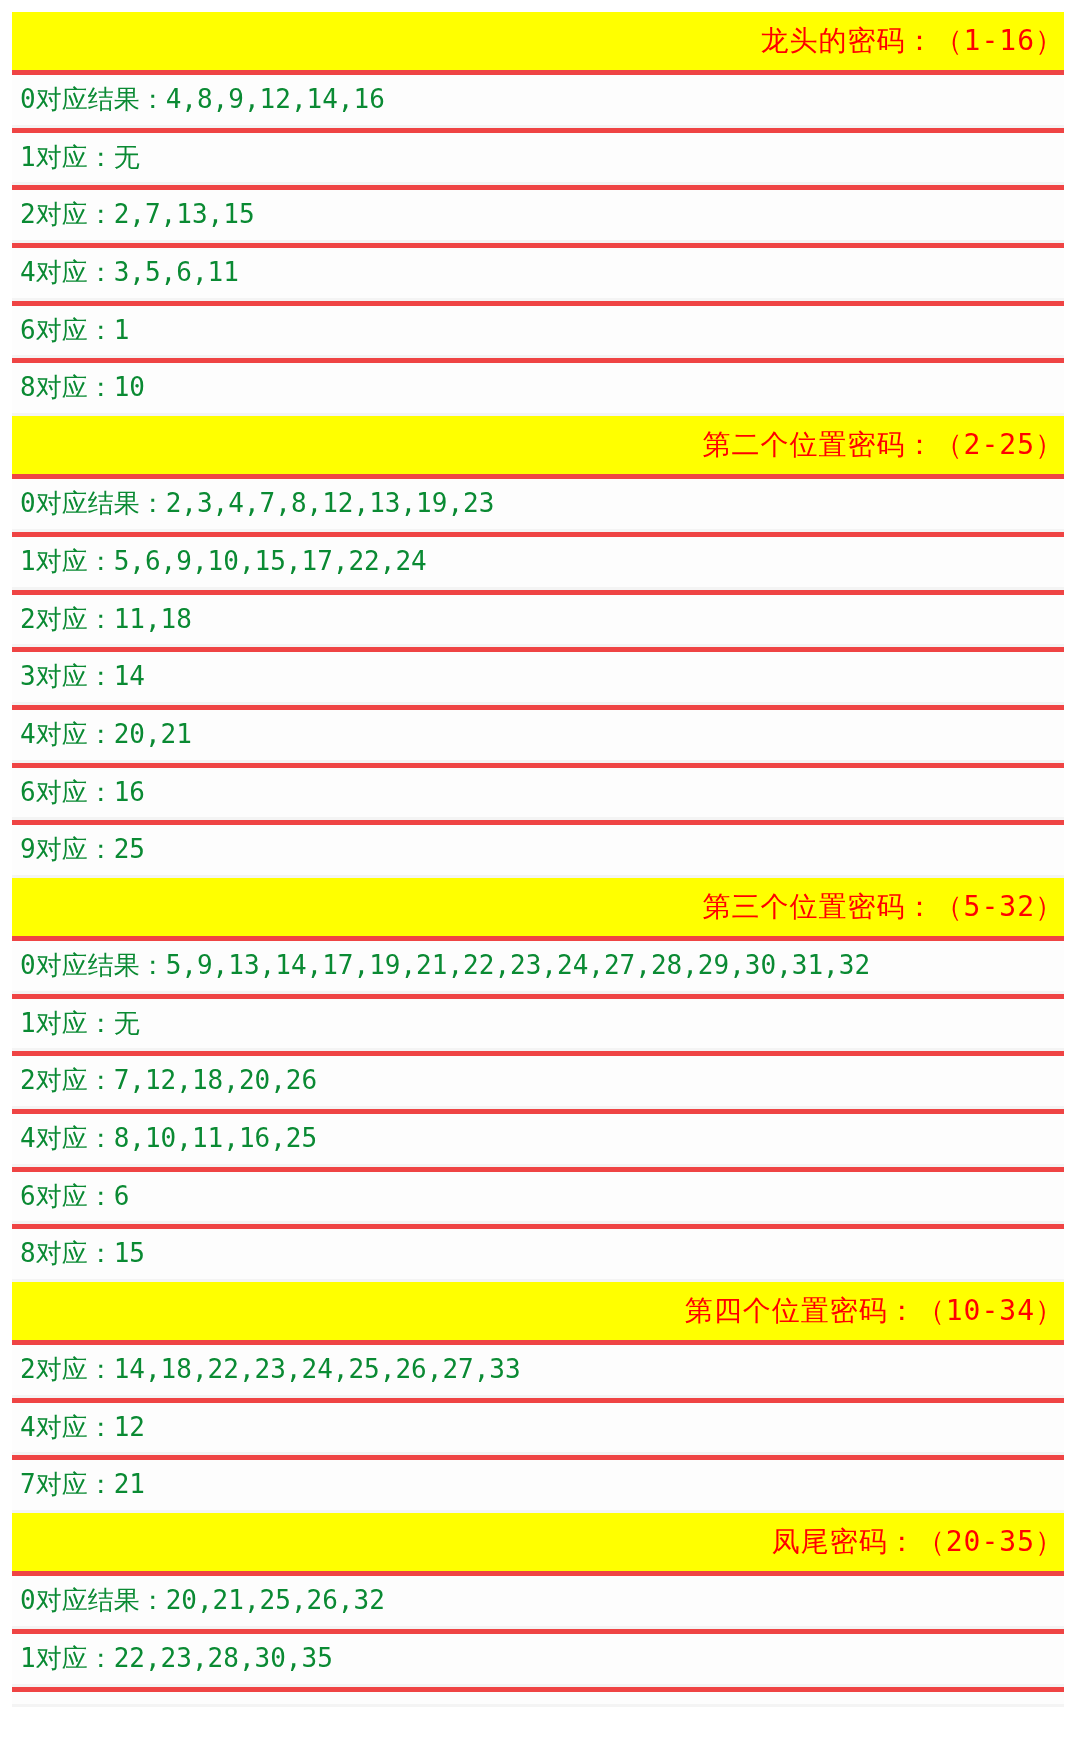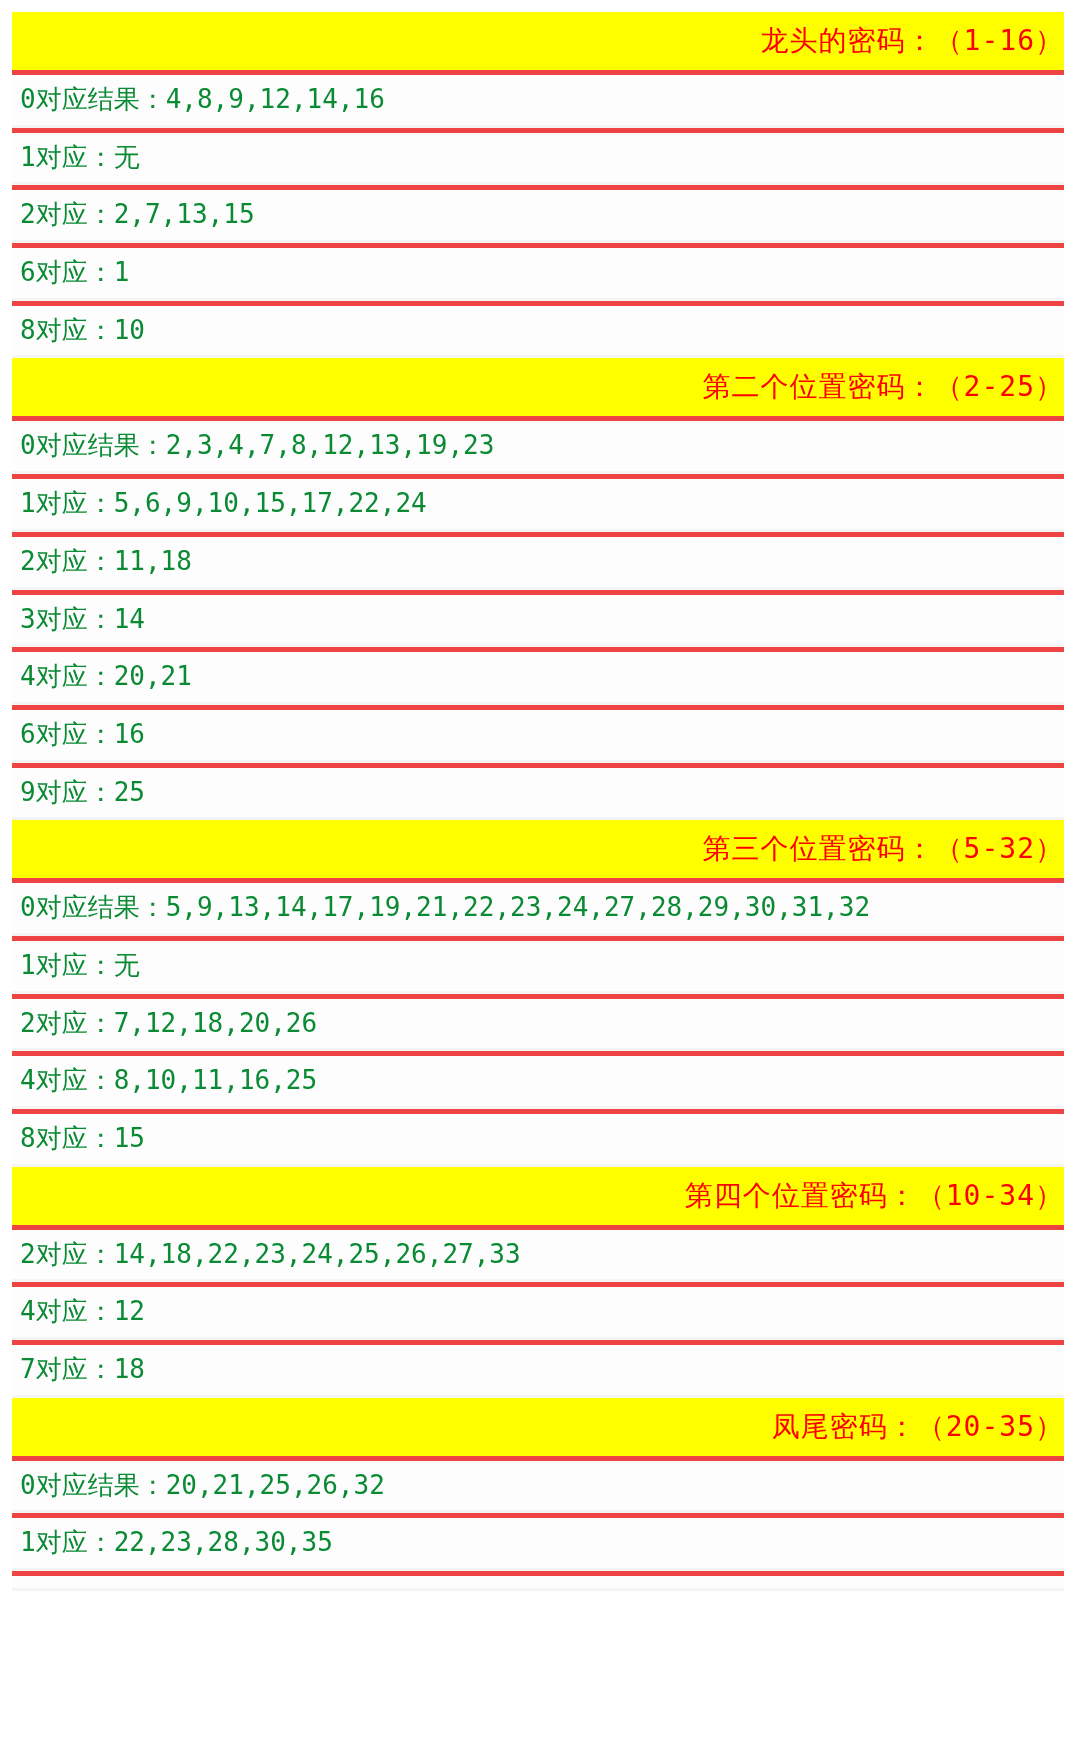--- a/index.html
+++ b/index.html
@@ -42,46 +42,48 @@
   </style>
 </head>
 <body>
 
 <div class="container" id="root">
     <div class="section">
       <div class="section-header">龙头的密码：（1-16）</div>
       <div class="row"><span class="key">0对应结果：</span><span class="val">4,8,9,12,14,16</span></div>
       <div class="row"><span class="key">1对应：</span><span class="val">无</span></div>
       <div class="row"><span class="key">2对应：</span><span class="val">2,7,13,15</span></div>
+      <div class="row"><span class="key">4对应：</span><span class="val">3,5,6,11</span></div>
       <div class="row"><span class="key">6对应：</span><span class="val">1</span></div>
       <div class="row"><span class="key">8对应：</span><span class="val">10</span></div>
     </div>
     <div class="section">
       <div class="section-header">第二个位置密码：（2-25）</div>
       <div class="row"><span class="key">0对应结果：</span><span class="val">2,3,4,7,8,12,13,19,23</span></div>
       <div class="row"><span class="key">1对应：</span><span class="val">5,6,9,10,15,17,22,24</span></div>
       <div class="row"><span class="key">2对应：</span><span class="val">11,18</span></div>
       <div class="row"><span class="key">3对应：</span><span class="val">14</span></div>
       <div class="row"><span class="key">4对应：</span><span class="val">20,21</span></div>
       <div class="row"><span class="key">6对应：</span><span class="val">16</span></div>
       <div class="row"><span class="key">9对应：</span><span class="val">25</span></div>
     </div>
     <div class="section">
       <div class="section-header">第三个位置密码：（5-32）</div>
       <div class="row"><span class="key">0对应结果：</span><span class="val">5,9,13,14,17,19,21,22,23,24,27,28,29,30,31,32</span></div>
       <div class="row"><span class="key">1对应：</span><span class="val">无</span></div>
       <div class="row"><span class="key">2对应：</span><span class="val">7,12,18,20,26</span></div>
       <div class="row"><span class="key">4对应：</span><span class="val">8,10,11,16,25</span></div>
+      <div class="row"><span class="key">6对应：</span><span class="val">6</span></div>
       <div class="row"><span class="key">8对应：</span><span class="val">15</span></div>
     </div>
     <div class="section">
       <div class="section-header">第四个位置密码：（10-34）</div>
       <div class="row"><span class="key">2对应：</span><span class="val">14,18,22,23,24,25,26,27,33</span></div>
       <div class="row"><span class="key">4对应：</span><span class="val">12</span></div>
-      <div class="row"><span class="key">7对应：</span><span class="val">18</span></div>
+      <div class="row"><span class="key">7对应：</span><span class="val">21</span></div>
     </div>
     <div class="section">
       <div class="section-header">凤尾密码：（20-35）</div>
       <div class="row"><span class="key">0对应结果：</span><span class="val">20,21,25,26,32</span></div>
       <div class="row"><span class="key">1对应：</span><span class="val">22,23,28,30,35</span></div>
       <div class="row"></div>
     </div>
   </div>
 
 </body></html>

